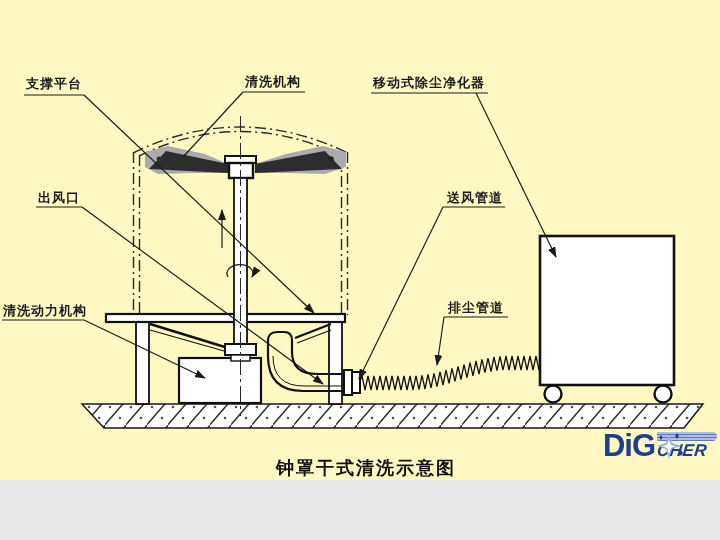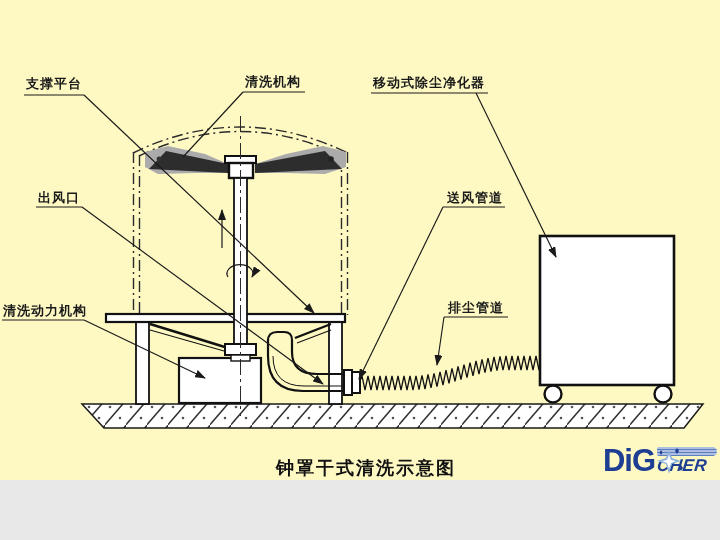--- a/index.html
+++ b/index.html
@@ -4,21 +4,21 @@
 <style>
   html,body{margin:0;padding:0;background:#e8e8e8;}
   .stage{position:relative;width:720px;height:480px;background:#fef9c3;overflow:hidden;
          font-family:"Liberation Sans",sans-serif;padding-left:7px;}
   .stage svg{position:absolute;left:0;top:0;}
   svg text{font-family:"Liberation Sans",sans-serif;font-size:13px;font-weight:600;
            fill:#1a1a1a;letter-spacing:1px;}
   .caption{position:absolute;left:0;top:456px;width:720px;text-align:center;
            font-size:18px;font-weight:bold;letter-spacing:2px;color:#111;
            transform:translateX(6px);}
-  .logo{position:absolute;right:10px;bottom:6px;display:flex;align-items:flex-end;}
+  .logo{position:absolute;right:10px;bottom:21px;display:flex;align-items:flex-end;}
   .logo-dig{font-size:31px;font-weight:800;color:#1d3e92;line-height:.85;letter-spacing:-1px;}
   .logo-cher-wrap{display:inline-flex;flex-direction:column;margin-left:2px;position:relative;}
   .logo-beam{width:60px;height:9px;border-radius:2px 5px 5px 2px;margin-bottom:1px;
              background:repeating-linear-gradient(180deg,#aebfe2 0 1.5px,#5d7fc0 1.5px 3px);}
   .logo-cher{font-size:17px;font-style:italic;font-weight:800;color:#1d3e92;
              letter-spacing:.5px;line-height:1;transform:skewX(-6deg);}
   .logo-spark{position:absolute;right:-12px;top:-16px;}
 </style>
 </head>
 <body>

